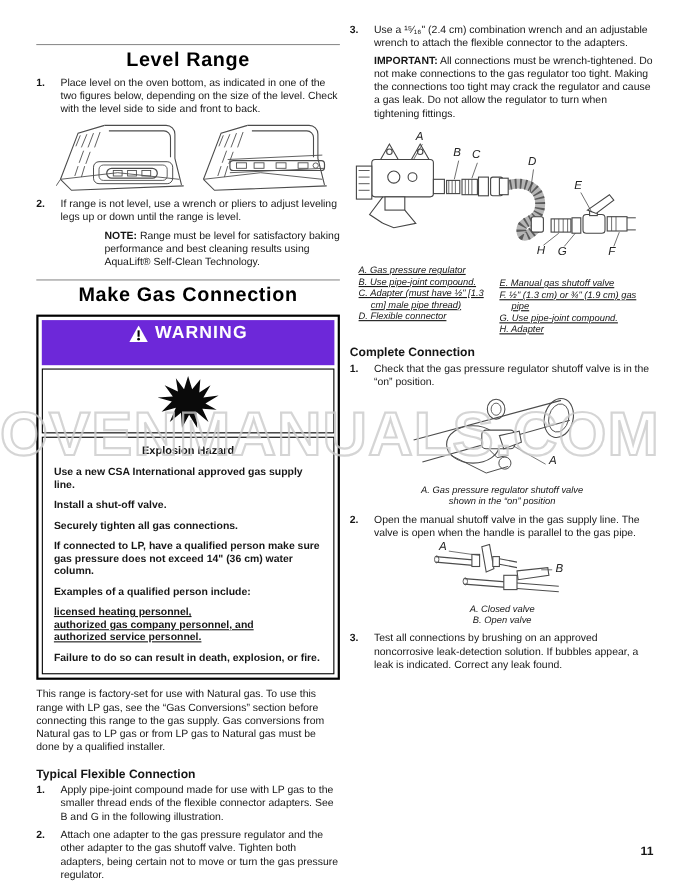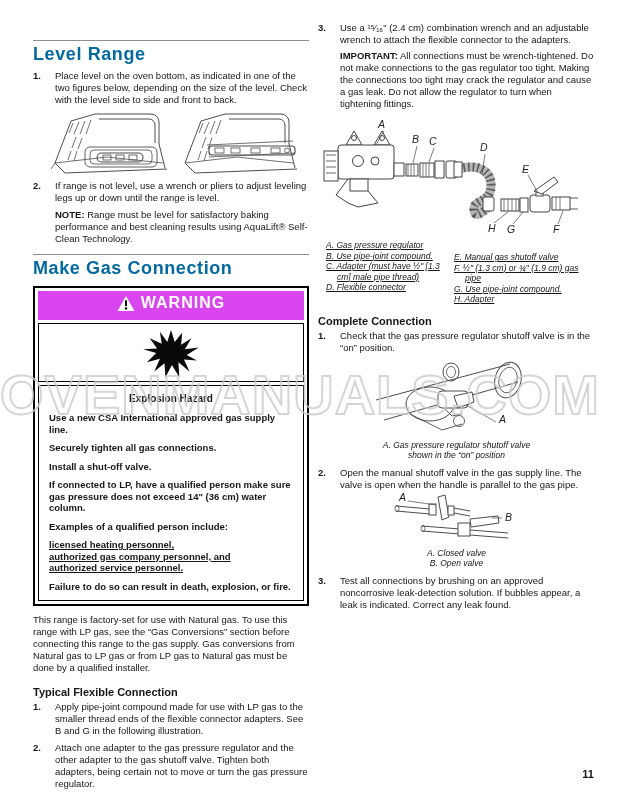--- a/index.html
+++ b/index.html
@@ -6,37 +6,37 @@
   body { width:620px; height:802px; font-family:"Liberation Sans","DejaVu Sans",sans-serif; color:#161616; }
   .page { position:relative; width:620px; height:802px; background:#fff; overflow:hidden; }
 
   .col { position:absolute; }
   .col-left  { left:33px;  top:40px; width:276px; }
   .col-right { left:318px; top:22px; width:277px; }
 
   .rule { height:1px; background:#8e8e8e; margin:0; }
   .rule2 { margin-top:9px; }
 
-  .section-title { font-size:18px; font-weight:bold; color:#0369a1; 
+  .section-title { font-size:18px; font-weight:bold; color:#000000; text-align:center;
                    letter-spacing:0.6px; margin:3px 0 5px 0; line-height:21px; }
 
   .step { display:flex; font-size:9.5px; line-height:12px; margin-top:5px; }
   .step .num { flex:0 0 22px; font-weight:bold; }
   .step .body { flex:1; }
-  .note { margin-top:5px; }
+  .note { margin-top:5px;gap:40px; }
   b.inline { font-weight:bold; }
 
   
   .figrow { display:flex; justify-content:center; gap:6px; margin:5px 0 2px 14px; }
 
   
   .warnbox { border:2.5px solid #000; margin-top:7px; background:#fff; }
-  .warn-header { margin:3px; background:#d946ef; color:#fff; display:flex; align-items:center;
+  .warn-header { margin:3px; background:#6d28d9; color:#fff; display:flex; align-items:center;
                  justify-content:center; gap:6px; font-size:16px; font-weight:bold;
-                 letter-spacing:1px; padding:3px 0 8px 0; }
+                 letter-spacing:1px; padding:3px 0 20px 0; }
   .warn-icon-panel { margin:0 3px 3px 3px; border:1.5px solid #000; text-align:center; padding:5px 0 2px 0; }
   .warn-body { margin:0 3px 3px 3px; border:1.5px solid #000; padding:6px 10px 1px 10px; }
   .warn-hazard { font-size:10px; font-weight:bold; text-align:center; margin:1px 0 8px 0; }
   .warn-line { font-size:9.5px; font-weight:bold; line-height:11.5px; margin:0 0 7px 0; }
   .preline { white-space:pre-line;text-decoration:underline; }
 
   .intro { font-size:9.5px; line-height:12px; margin-top:8px; }
   .subhead { font-size:11px; font-weight:bold; margin:12px 0 1px 0; }
 
   
@@ -136,22 +136,22 @@
         <span>WARNING</span>
       </div>
       <div class="warn-icon-panel">
         <svg width="62" height="50" viewBox="0 0 64 54" style="margin:0 auto;">
           <polygon fill="#0a0a0a" points="32,1 36,14 44,4 43,17 54,10 47,22 62,20 49,28 60,34 46,33 52,46 40,36 41,52 33,39 26,52 25,37 14,46 20,32 6,36 16,26 2,22 17,21 9,10 22,16 20,3 28,14"></polygon>
         </svg>
       </div>
       <div class="warn-body">
         <div class="warn-hazard">Explosion Hazard</div>
         <p class="warn-line">Use a new CSA International approved gas supply line.</p>
+        <p class="warn-line">Install a shut-off valve.</p>
         <p class="warn-line">Securely tighten all gas connections.</p>
-        <p class="warn-line">Install a shut-off valve.</p>
         <p class="warn-line">If connected to LP, have a qualified person make sure gas pressure does not exceed 14" (36 cm) water column.</p>
         <p class="warn-line">Examples of a qualified person include:</p>
         <p class="warn-line preline">licensed heating personnel,
 authorized gas company personnel, and
 authorized service personnel.</p>
         <p class="warn-line">Failure to do so can result in death, explosion, or fire.</p>
       </div>
     </div>
 
     <p class="intro" style="margin-bottom:0;">This range is factory-set for use with Natural gas. To use this range with LP gas, see the “Gas Conversions” section before connecting this range to the gas supply. Gas conversions from Natural gas to LP gas or from LP gas to Natural gas must be done by a qualified installer.</p>

